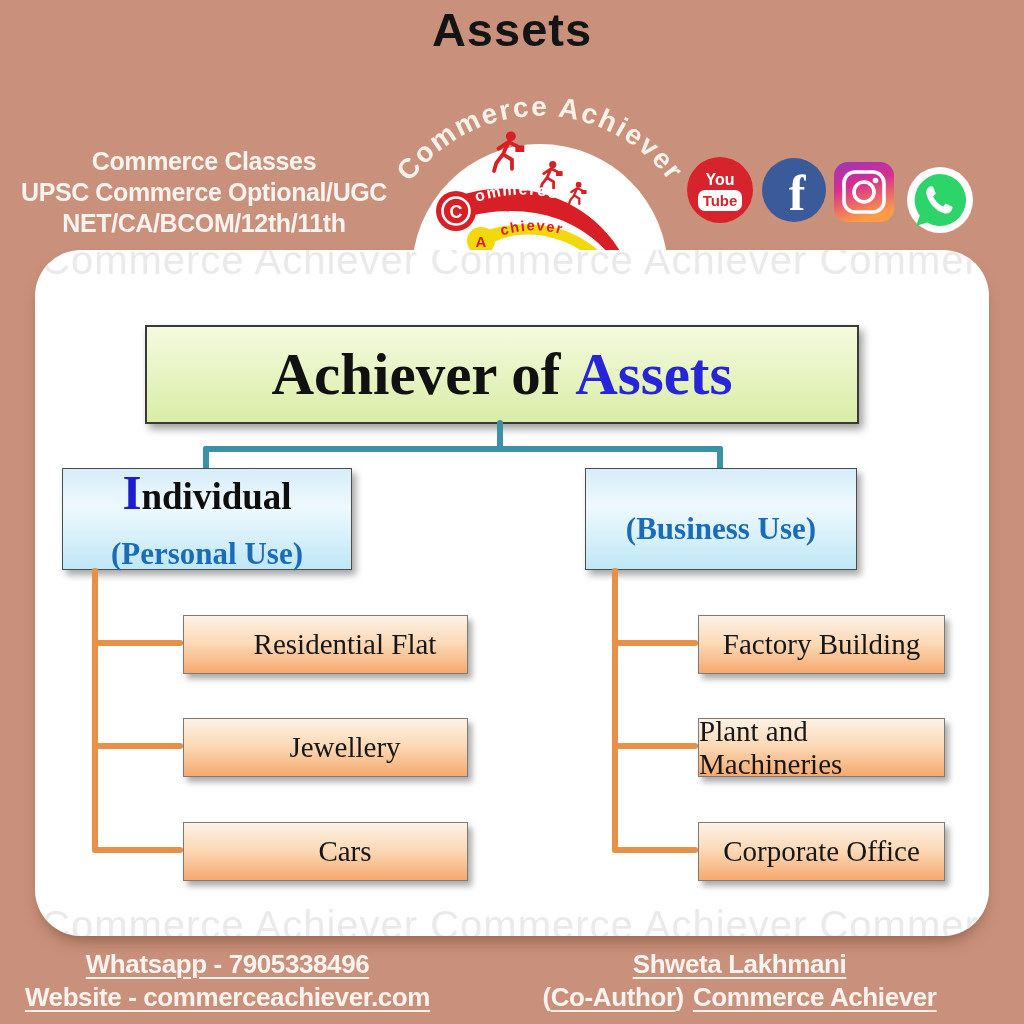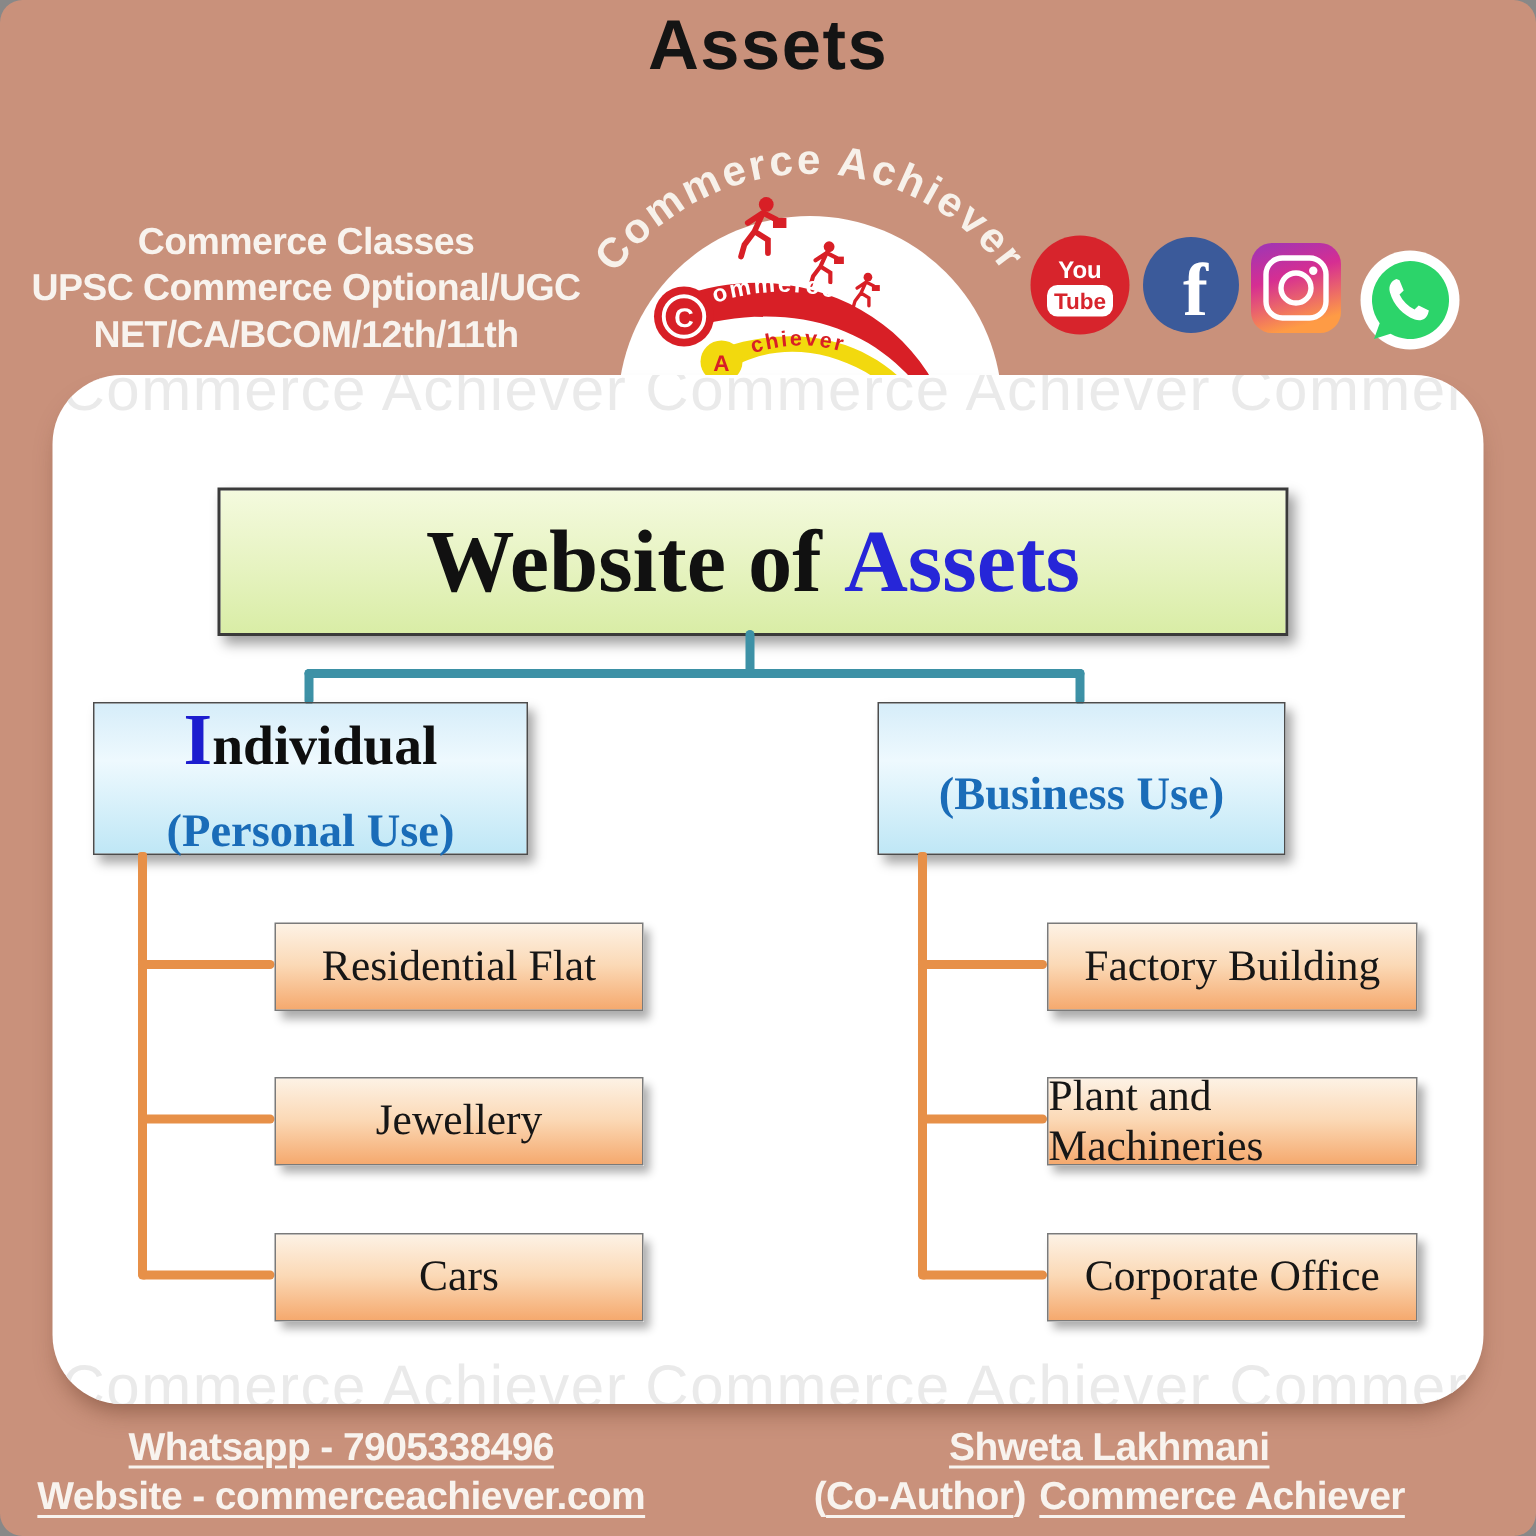--- a/index.html
+++ b/index.html
@@ -1,20 +1,19 @@
 <!DOCTYPE html>
 <html style="--bg: #c9917b; --card: #ffffff; --teal: #3d91a6; --orange-line: #e79048; --title-blue: #2626d8; --initial-blue: #1d1dcf; --sub-blue: #1a6cb8; --red: #d81f26; --yellow: #f2d90e; --watermark: #eaeaea; --text-light: #f8f3ee;"><head>
 <meta charset="utf-8">
 <style>
   html,body{margin:0;padding:0;background:#888;}
   .canvas{
     position:relative;width:1024px;height:1024px;overflow:hidden;
     background:var(--bg,#c9917b);
     font-family:"Liberation Sans",sans-serif;
-    border-radius:15px;
   }
   
   .page-title{
     position:absolute;top:2px;left:0;width:100%;text-align:center;
     font-size:47px;font-weight:800;color:#141414;letter-spacing:1px;margin:0;
   }
   
   .classes-block{
     position:absolute;left:15px;top:146px;width:378px;text-align:center;
     color:var(--text-light,#f8f3ee);font-weight:700;font-size:25px;line-height:1.24;
@@ -62,21 +61,21 @@
   .branch-box .head .initial{font-size:49px;color:var(--initial-blue,#1d1dcf);}
   .branch-box .sub{font-size:31px;color:var(--sub-blue,#1a6cb8);margin-top:20px;}
   
   .item-box{
     position:absolute;height:57px;
     background:linear-gradient(180deg,#fdf2e5 0%,#fbd9b6 48%,#f5a96e 100%);
     border:1.5px solid #7a7a7a;box-shadow:4px 5px 6px rgba(0,0,0,.33);
     display:flex;align-items:center;justify-content:center;
     font-family:"Liberation Serif",serif;font-size:29px;color:#161616;
   }
-  .col-left{left:148px;width:244px;}
+  .col-left{left:148px;width:244px;padding-left:39px;}
   .col-right{left:663px;width:245px;}
   
   .footer-block{
     position:absolute;top:948px;width:425px;text-align:center;
     color:var(--text-light,#f8f3ee);font-weight:700;font-size:26px;line-height:1.27;
     letter-spacing:-0.4px;
   }
   .footer-block .ul{text-decoration:underline;text-decoration-thickness:2px;text-underline-offset:4px;text-align:right;}
   
   .logo{position:absolute;left:365px;top:78px;width:340px;height:240px;overflow:visible;}
@@ -171,21 +170,21 @@
       <circle cx="34" cy="34" r="33" fill="#ffffff"></circle>
       <path d="M 34,8 a 26,26 0 1 1 -13,48.5 L 10,60 l 3.8,-10.5 A 26,26 0 0 1 34,8 Z" fill="#2cd46a"></path>
       <path d="M25,20 c-3.2,1 -5.6,4.4 -4.4,8.8 c2.4,8.8 9,15.4 16.6,18.2 c4.4,1.6 7.8,-0.6 8.8,-3.8 l0.6,-2.2 -6.8,-3.4 -2.8,2.8 c-4.4,-2.2 -7.8,-5.6 -10,-10 l2.8,-2.8 -2.8,-6.8 z" fill="#ffffff"></path>
     </svg>
   </div>
 
   <div class="card">
     <div class="watermark top">Commerce Achiever   Commerce Achiever   Commerce Achiever</div>
     <div class="watermark bottom">Commerce Achiever   Commerce Achiever   Commerce Achiever</div>
 
-    <div class="examples-box"><span>Website of </span><span class="hl">Assets</span></div>
+    <div class="examples-box"><span>Achiever of </span><span class="hl">Assets</span></div>
 
     <div class="line teal" style="left:462px;top:170px;width:6px;height:29px"></div>
     <div class="line teal" style="left:168px;top:196px;width:520px;height:6px"></div>
     <div class="line teal" style="left:168px;top:196px;width:6px;height:24px"></div>
     <div class="line teal" style="left:682px;top:196px;width:6px;height:24px"></div>
 
     <div class="branch-box" style="left:27px;width:288px">
       <div class="head"><span class="initial">I</span><span>ndividual</span></div>
       <div class="sub">(Personal Use)</div>
     </div>

